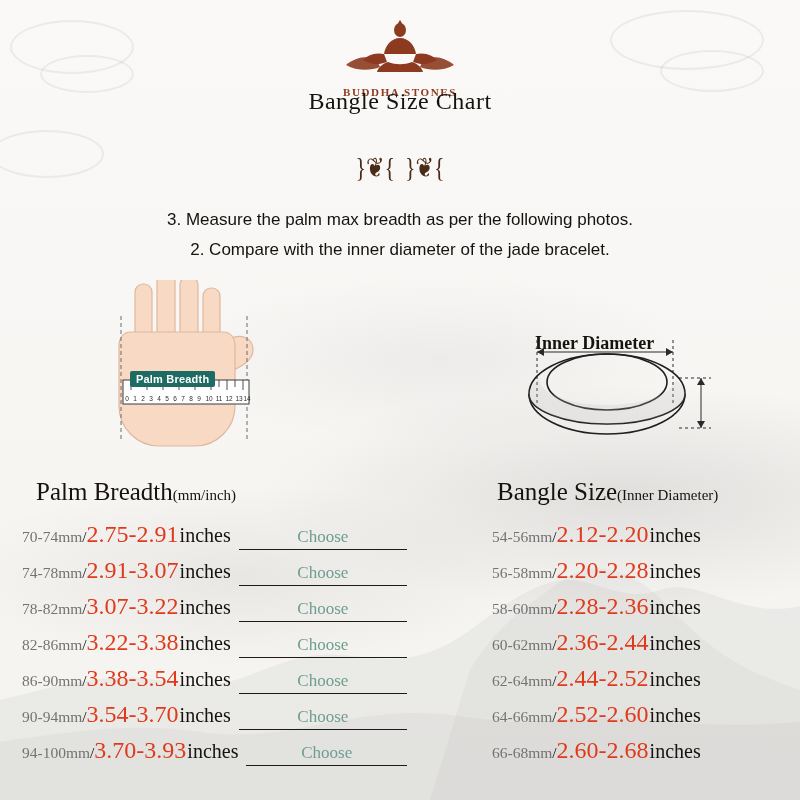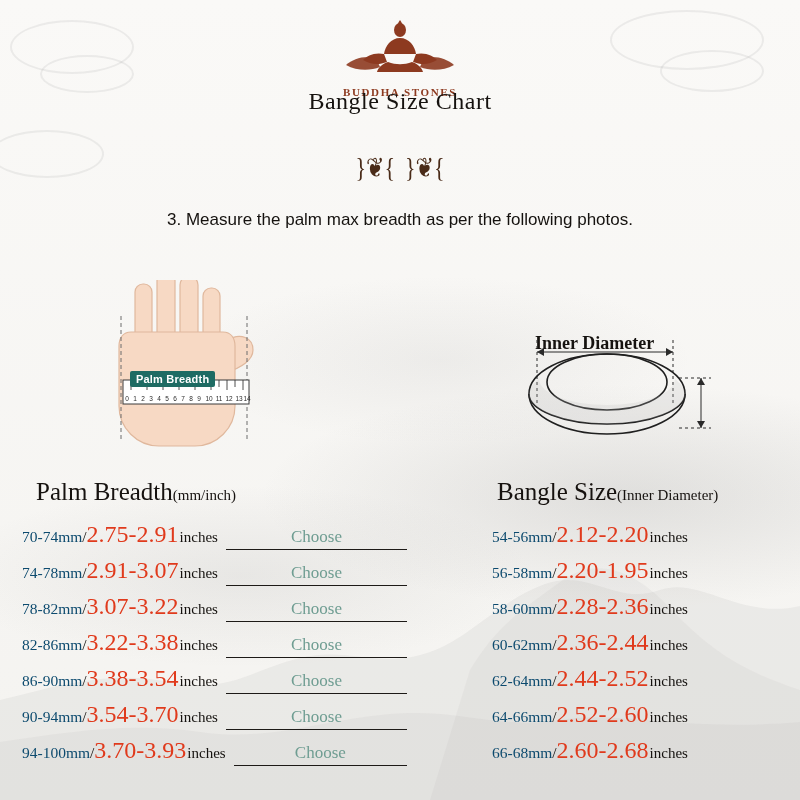--- a/index.html
+++ b/index.html
@@ -84,30 +84,30 @@
   .table{position:absolute;top:522px;}
   #palm-table{left:22px;width:385px;}
   #bangle-table{left:492px;width:300px;}
   .row{
     display:flex;align-items:baseline;
     height:36px;
     white-space:nowrap;
   }
   .mm{
     font-family:"Liberation Serif", serif;
-    font-size:15.5px;color:#0c4a6e;
+    font-size:15.5px;color:#737373;
   }
   .slash{font-family:"Liberation Serif", serif;font-size:15.5px;color:#15120f;}
   .inchnum{
     font-family:"Liberation Serif", serif;
     font-size:24px;color:#e03a1c;line-height:1;
   }
   .inchword{
     font-family:"Liberation Serif", serif;
-    font-size:15px;color:#15120f;margin-left:1px;
+    font-size:20px;color:#15120f;margin-left:1px;
   }
   .choose{
     flex:1;
     margin-left:8px;
     text-align:center;
     font-family:"Liberation Serif", serif;
     font-size:17px;color:#6f9d92;
     border-bottom:1.4px solid #1d1a17;
     padding-bottom:2px;
     cursor:pointer;
@@ -147,20 +147,21 @@
 
 <div class="title">Bangle Size Chart</div>
 
 <div class="qbanner-row">
   <span class="flourish">}❦{</span>
   <span class="flourish">}❦{</span>
 </div>
 
 <div class="steps">
   <div>3. Measure the palm max breadth as per the following photos.</div>
+  <div>2. Compare with the inner diameter of the jade bracelet.</div>
 </div>
 
 <div class="hand-area">
   <svg width="260" height="180" viewBox="0 0 260 180">
 
     <g fill="#f7d9c4" stroke="#e0b89d" stroke-width="1.2">
       <rect x="40" y="4" width="17" height="62" rx="8"></rect>
       <rect x="62" y="-8" width="18" height="76" rx="9"></rect>
       <rect x="85" y="-4" width="18" height="72" rx="9"></rect>
       <rect x="108" y="8" width="17" height="60" rx="8"></rect>
@@ -306,21 +307,21 @@
 <div class="table" id="bangle-table">
     <div class="row">
       <span class="mm">54-56mm</span>
       <span class="slash">/</span>
       <span class="inchnum">2.12-2.20</span>
       <span class="inchword">inches</span>
     </div>
     <div class="row">
       <span class="mm">56-58mm</span>
       <span class="slash">/</span>
-      <span class="inchnum">2.20-1.95</span>
+      <span class="inchnum">2.20-2.28</span>
       <span class="inchword">inches</span>
     </div>
     <div class="row">
       <span class="mm">58-60mm</span>
       <span class="slash">/</span>
       <span class="inchnum">2.28-2.36</span>
       <span class="inchword">inches</span>
     </div>
     <div class="row">
       <span class="mm">60-62mm</span>

